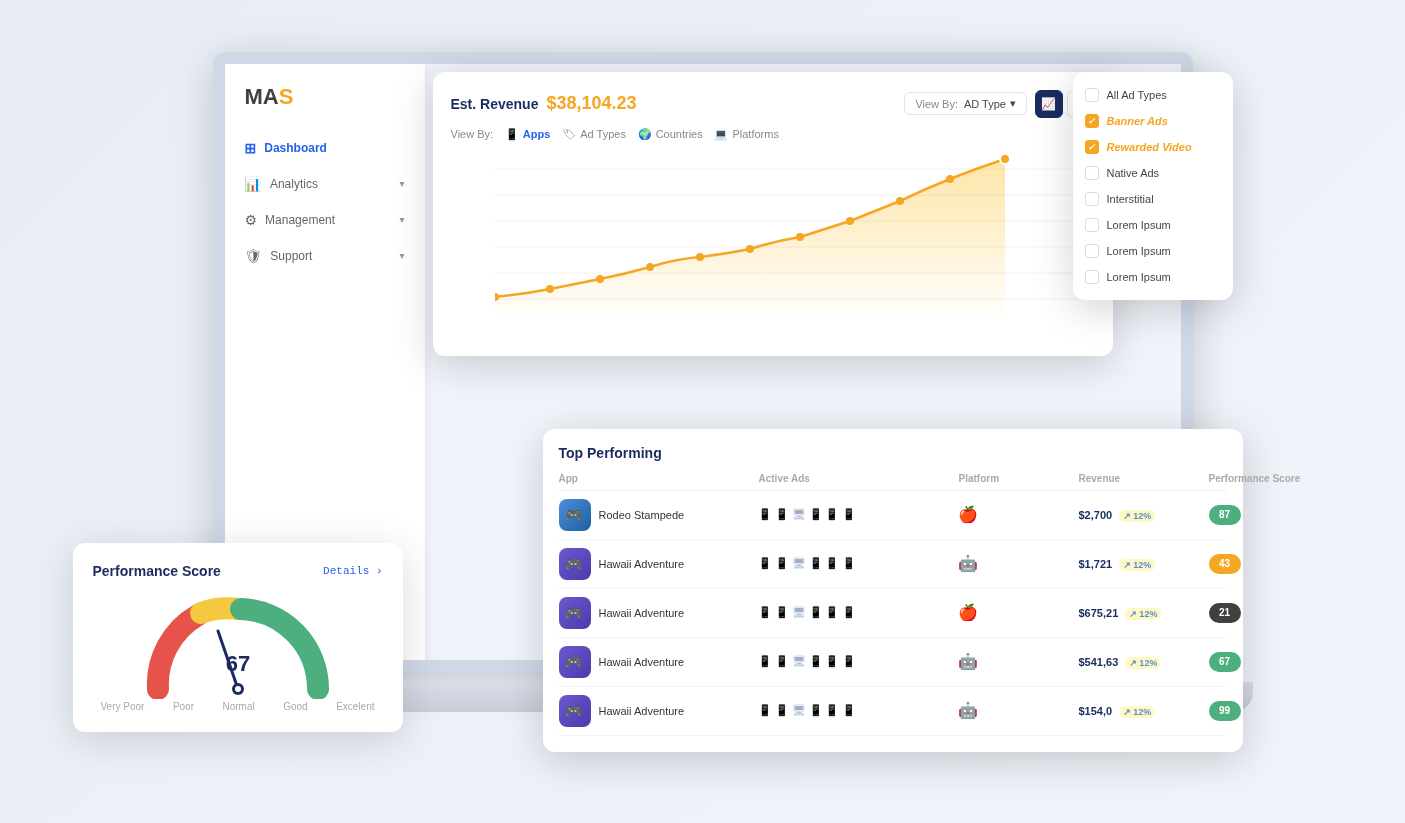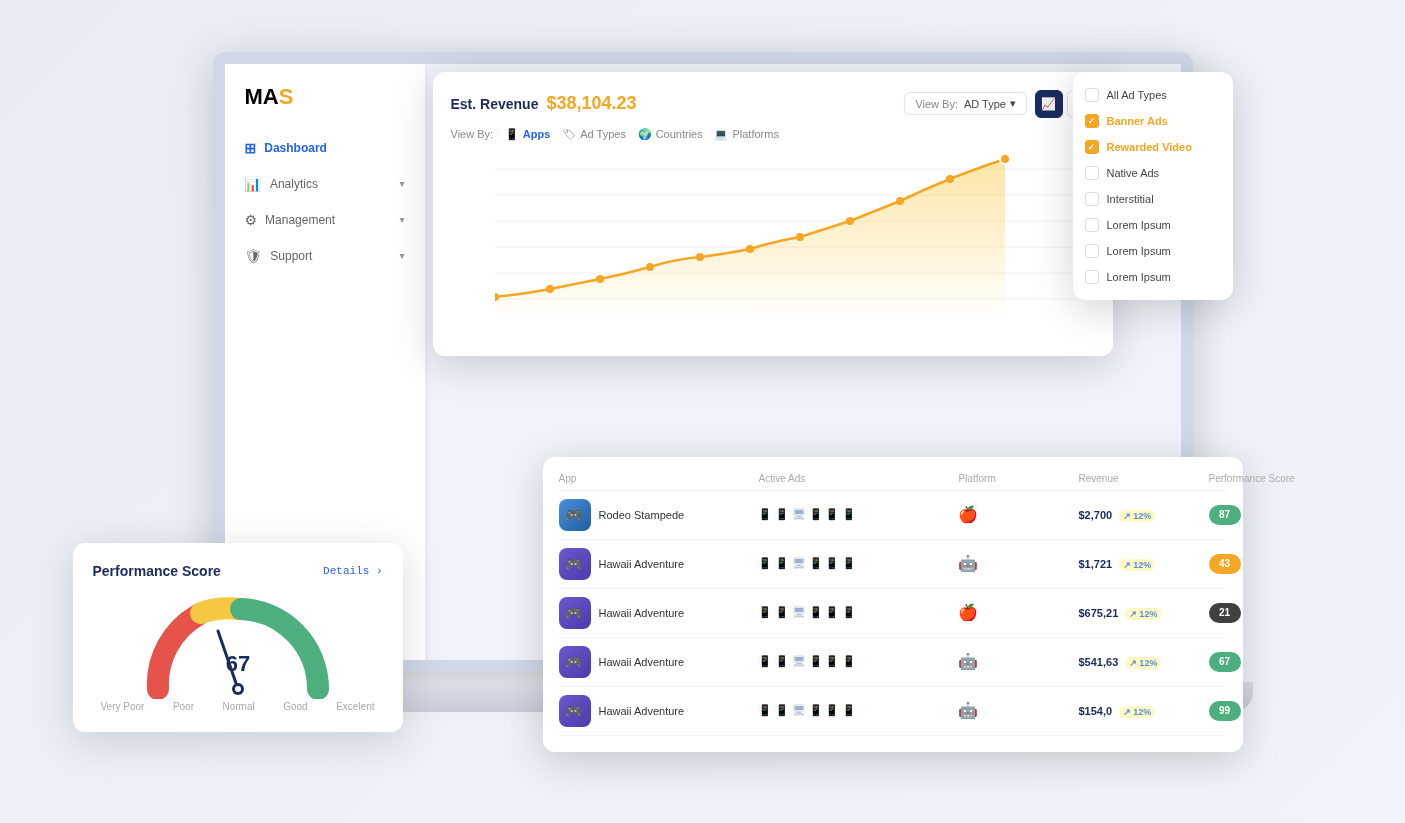--- a/index.html
+++ b/index.html
@@ -70,21 +70,21 @@
       flex-shrink: 0;
     }
     .logo-area {
       padding: 0 20px 20px;
     }
     .logo-text {
       font-size: 22px;
       font-weight: 900;
       color: #1a2b5f;
     }
-    .logo-text span { color: #000000; }
+    .logo-text span { color: #404040; }
     .nav-item {
       display: flex;
       align-items: center;
       padding: 10px 20px;
       cursor: pointer;
       font-size: 12px;
       color: #666;
       gap: 8px;
     }
     .nav-item.active { color: #2563eb; font-weight: 600; }
@@ -175,35 +175,36 @@
       position: relative;
       width: 200px;
       height: 110px;
       margin: 10px auto;
     }
 
     .ad-type-item {
       display: flex; align-items: center; gap: 8px;
       padding: 6px 12px; cursor: pointer; font-size: 11px; color: #444;
     }
-    .ad-type-item.active { color: #f5a623; font-weight: 600; }
+    .ad-type-item.active { color: #f5a623; font-weight: 600; font-style: italic; }
     .checkbox {
       width: 14px; height: 14px; border: 1.5px solid #ddd; border-radius: 3px;
       display: flex; align-items: center; justify-content: center; flex-shrink: 0;
     }
     .checkbox.checked { background: #f5a623; border-color: #f5a623; }
     .checkbox.checked::after { content: '✓'; color: white; font-size: 9px; }
 
     
     .table-title { font-size: 14px; font-weight: 700; color: #1a2b5f; margin-bottom: 12px; }
     .table-header {
       display: grid;
       grid-template-columns: 200px 200px 120px 130px 130px;
       font-size: 10px; color: #aaa; padding-bottom: 6px;
       border-bottom: 1px solid #f0f0f0;
+      font-weight: bold;
     }
     .table-row {
       display: grid;
       grid-template-columns: 200px 200px 120px 130px 130px;
       align-items: center;
       padding: 8px 0;
       border-bottom: 1px solid #f5f5f5;
     }
     .app-cell { display: flex; align-items: center; gap: 8px; font-size: 11px; color: #333; font-weight: 500; }
     .app-icon { width: 32px; height: 32px; border-radius: 8px; background: linear-gradient(135deg, #4a90d9, #2563eb); display: flex; align-items: center; justify-content: center; font-size: 14px; }
@@ -468,20 +469,21 @@
       <div class="checkbox"></div>
       <span>Lorem Ipsum</span>
     </div>
     <div class="ad-type-item">
       <div class="checkbox"></div>
       <span>Lorem Ipsum</span>
     </div>
   </div>
 
   <div class="panel-overlay top-performing-panel">
+    <div class="table-title">Top Performing</div>
     <div class="table-header">
       <span>App</span>
       <span>Active Ads</span>
       <span>Platform</span>
       <span>Revenue</span>
       <span>Performance Score</span>
     </div>
 
     <div class="table-row">
       <div class="app-cell">

